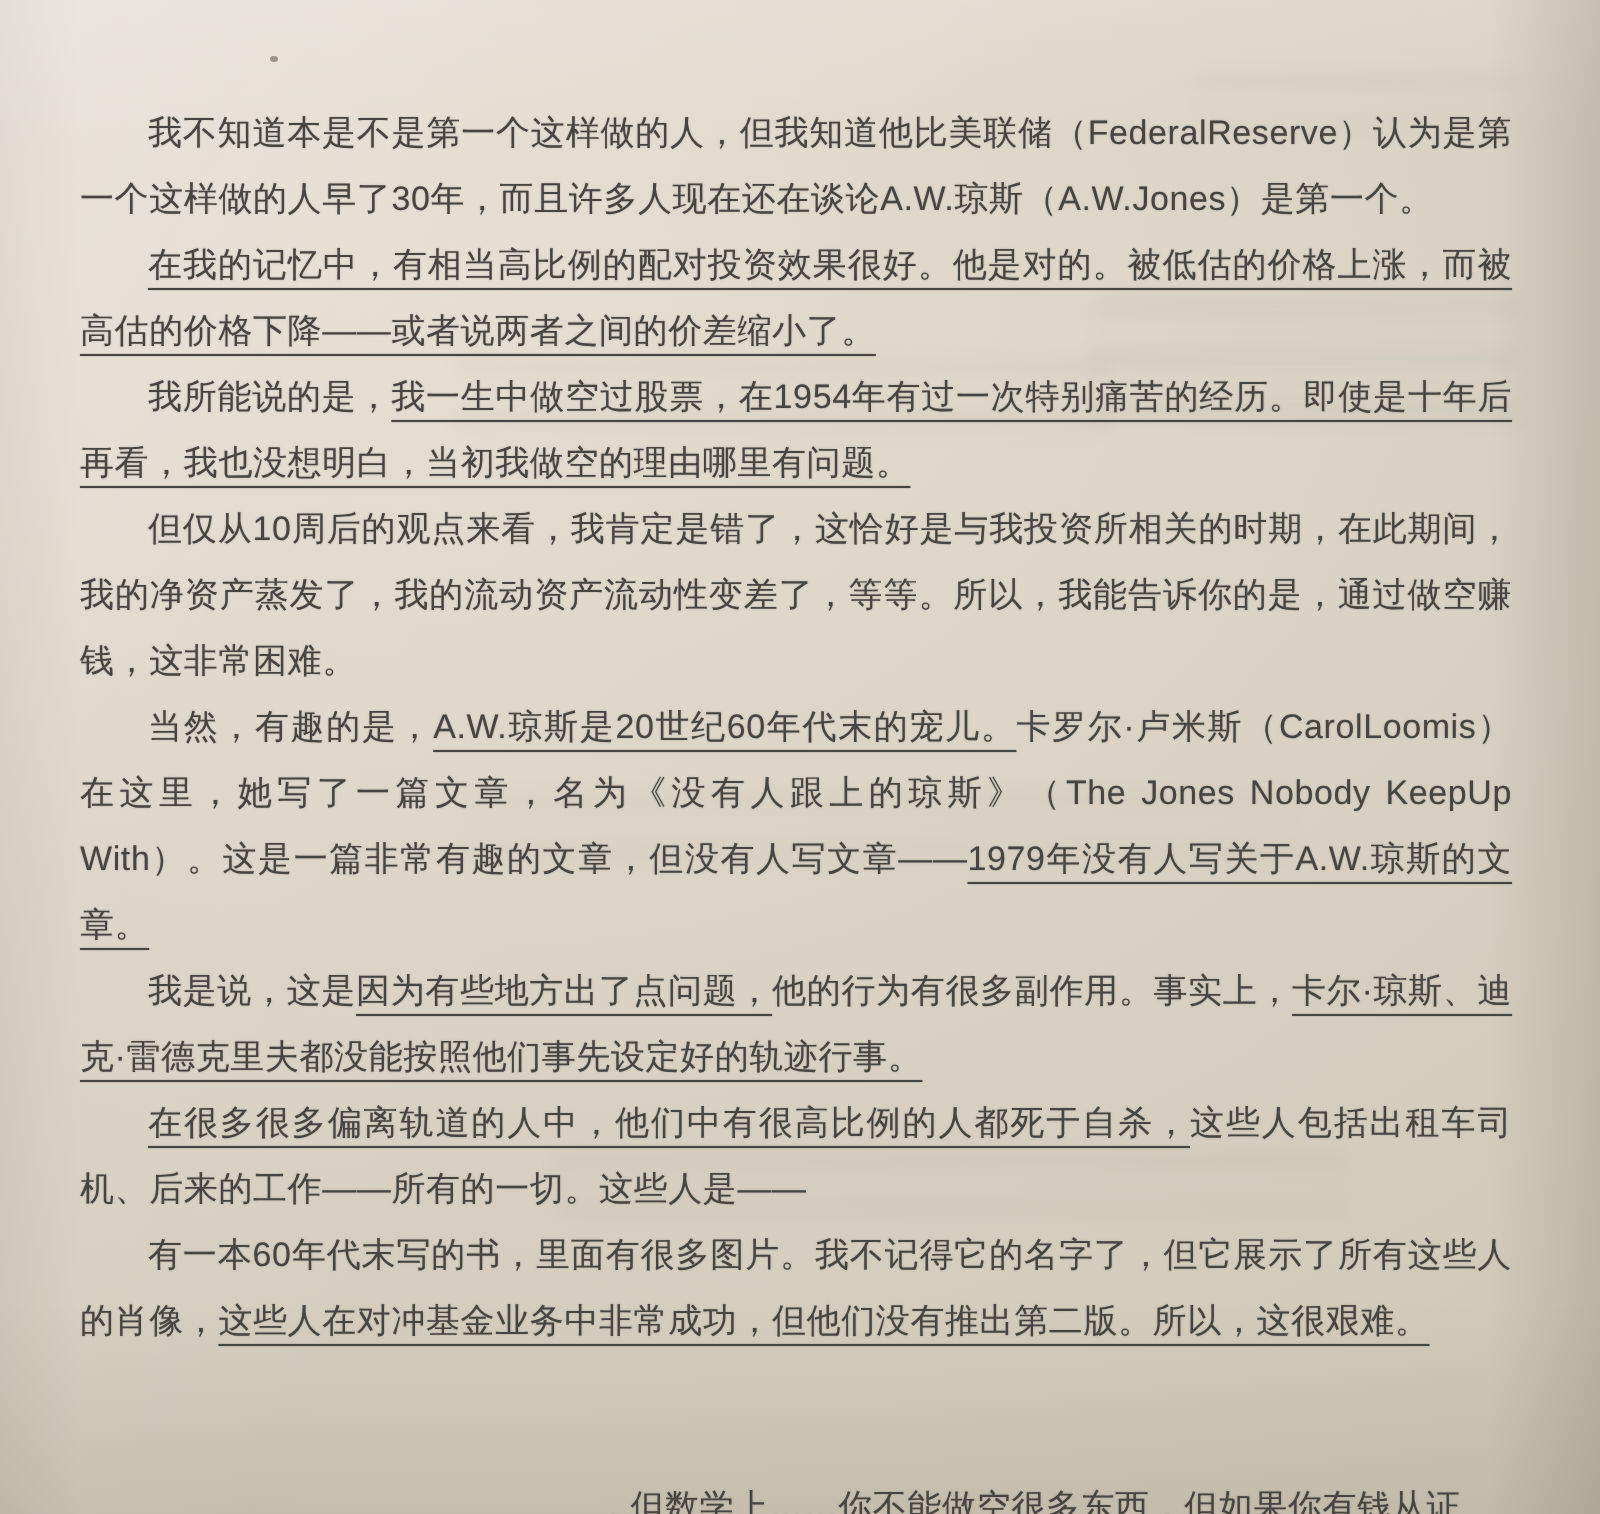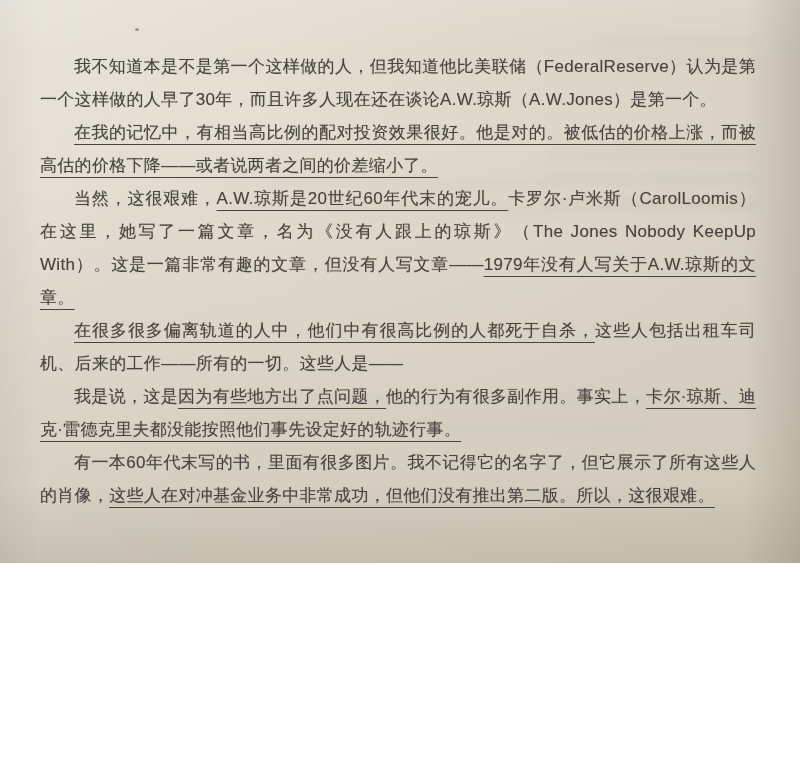--- a/index.html
+++ b/index.html
@@ -7,21 +7,21 @@
     padding: 0;
     width: 800px;
     height: 757px;
     overflow: hidden;
     font-family: "Liberation Sans", sans-serif;
   }
 
   .photo {
     position: relative;
     width: 800px;
-    height: 563px;
+    height: 757px;
     overflow: hidden;
     background:
       linear-gradient(118deg, rgba(255,255,255,0.30) 0%, rgba(255,255,255,0.08) 22%, rgba(255,255,255,0) 45%),
       linear-gradient(to right, rgba(85,75,58,0.08) 0%, rgba(85,75,58,0) 5%, rgba(85,75,58,0) 93%, rgba(85,75,58,0.17) 100%),
       linear-gradient(to bottom, rgba(255,255,255,0.14) 0%, rgba(255,255,255,0) 10%, rgba(85,75,58,0) 86%, rgba(85,75,58,0.10) 100%),
       radial-gradient(140% 110% at 28% 18%, #e4ded1 0%, #dad3c6 42%, #d3ccbd 72%, #c9c2b2 100%);
   }
 
   
   .smudge {
@@ -91,20 +91,22 @@
   <div class="smudge s1"></div>
   <div class="smudge s2"></div>
   <div class="smudge s3"></div>
   <div class="smudge s4"></div>
   <div class="smudge s5"></div>
   <div class="dust"></div>
 
   <div class="textcol" id="textcol">
       <p><span>我不知道本是不是第一个这样做的人，但我知道他比美联储（FederalReserve）认为是第一个这样做的人早了30年，而且许多人现在还在谈论A.W.琼斯（A.W.Jones）是第一个。</span></p>
       <p><span class="u">在我的记忆中，有相当高比例的配对投资效果很好。他是对的。被低估的价格上涨，而被高估的价格下降——或者说两者之间的价差缩小了。</span></p>
-      <p><span>当然，这很艰难，</span><span class="u">A.W.琼斯是20世纪60年代末的宠儿。</span><span>卡罗尔·卢米斯（CarolLoomis）在这里，她写了一篇文章，名为《没有人跟上的琼斯》（The Jones Nobody KeepUp With）。这是一篇非常有趣的文章，但没有人写文章——</span><span class="u">1979年没有人写关于A.W.琼斯的文章。</span></p>
+      <p><span>我所能说的是，</span><span class="u">我一生中做空过股票，在1954年有过一次特别痛苦的经历。即使是十年后再看，我也没想明白，当初我做空的理由哪里有问题。</span></p>
+      <p><span>但仅从10周后的观点来看，我肯定是错了，这恰好是与我投资所相关的时期，在此期间，我的净资产蒸发了，我的流动资产流动性变差了，等等。所以，我能告诉你的是，通过做空赚钱，这非常困难。</span></p>
+      <p><span>当然，有趣的是，</span><span class="u">A.W.琼斯是20世纪60年代末的宠儿。</span><span>卡罗尔·卢米斯（CarolLoomis）在这里，她写了一篇文章，名为《没有人跟上的琼斯》（The Jones Nobody KeepUp With）。这是一篇非常有趣的文章，但没有人写文章——</span><span class="u">1979年没有人写关于A.W.琼斯的文章。</span></p>
+      <p><span>我是说，这是</span><span class="u">因为有些地方出了点问题，</span><span>他的行为有很多副作用。事实上，</span><span class="u">卡尔·琼斯、迪克·雷德克里夫都没能按照他们事先设定好的轨迹行事。</span></p>
       <p><span class="u">在很多很多偏离轨道的人中，他们中有很高比例的人都死于自杀，</span><span>这些人包括出租车司机、后来的工作——所有的一切。这些人是——</span></p>
-      <p><span>我是说，这是</span><span class="u">因为有些地方出了点问题，</span><span>他的行为有很多副作用。事实上，</span><span class="u">卡尔·琼斯、迪克·雷德克里夫都没能按照他们事先设定好的轨迹行事。</span></p>
       <p><span>有一本60年代末写的书，里面有很多图片。我不记得它的名字了，但它展示了所有这些人的肖像，</span><span class="u">这些人在对冲基金业务中非常成功，但他们没有推出第二版。所以，这很艰难。</span></p>
     </div>
 
   <div class="partial-line">，但数学上……你不能做空很多东西，但如果你有钱从证</div>
 </div>
 
 </body></html>

